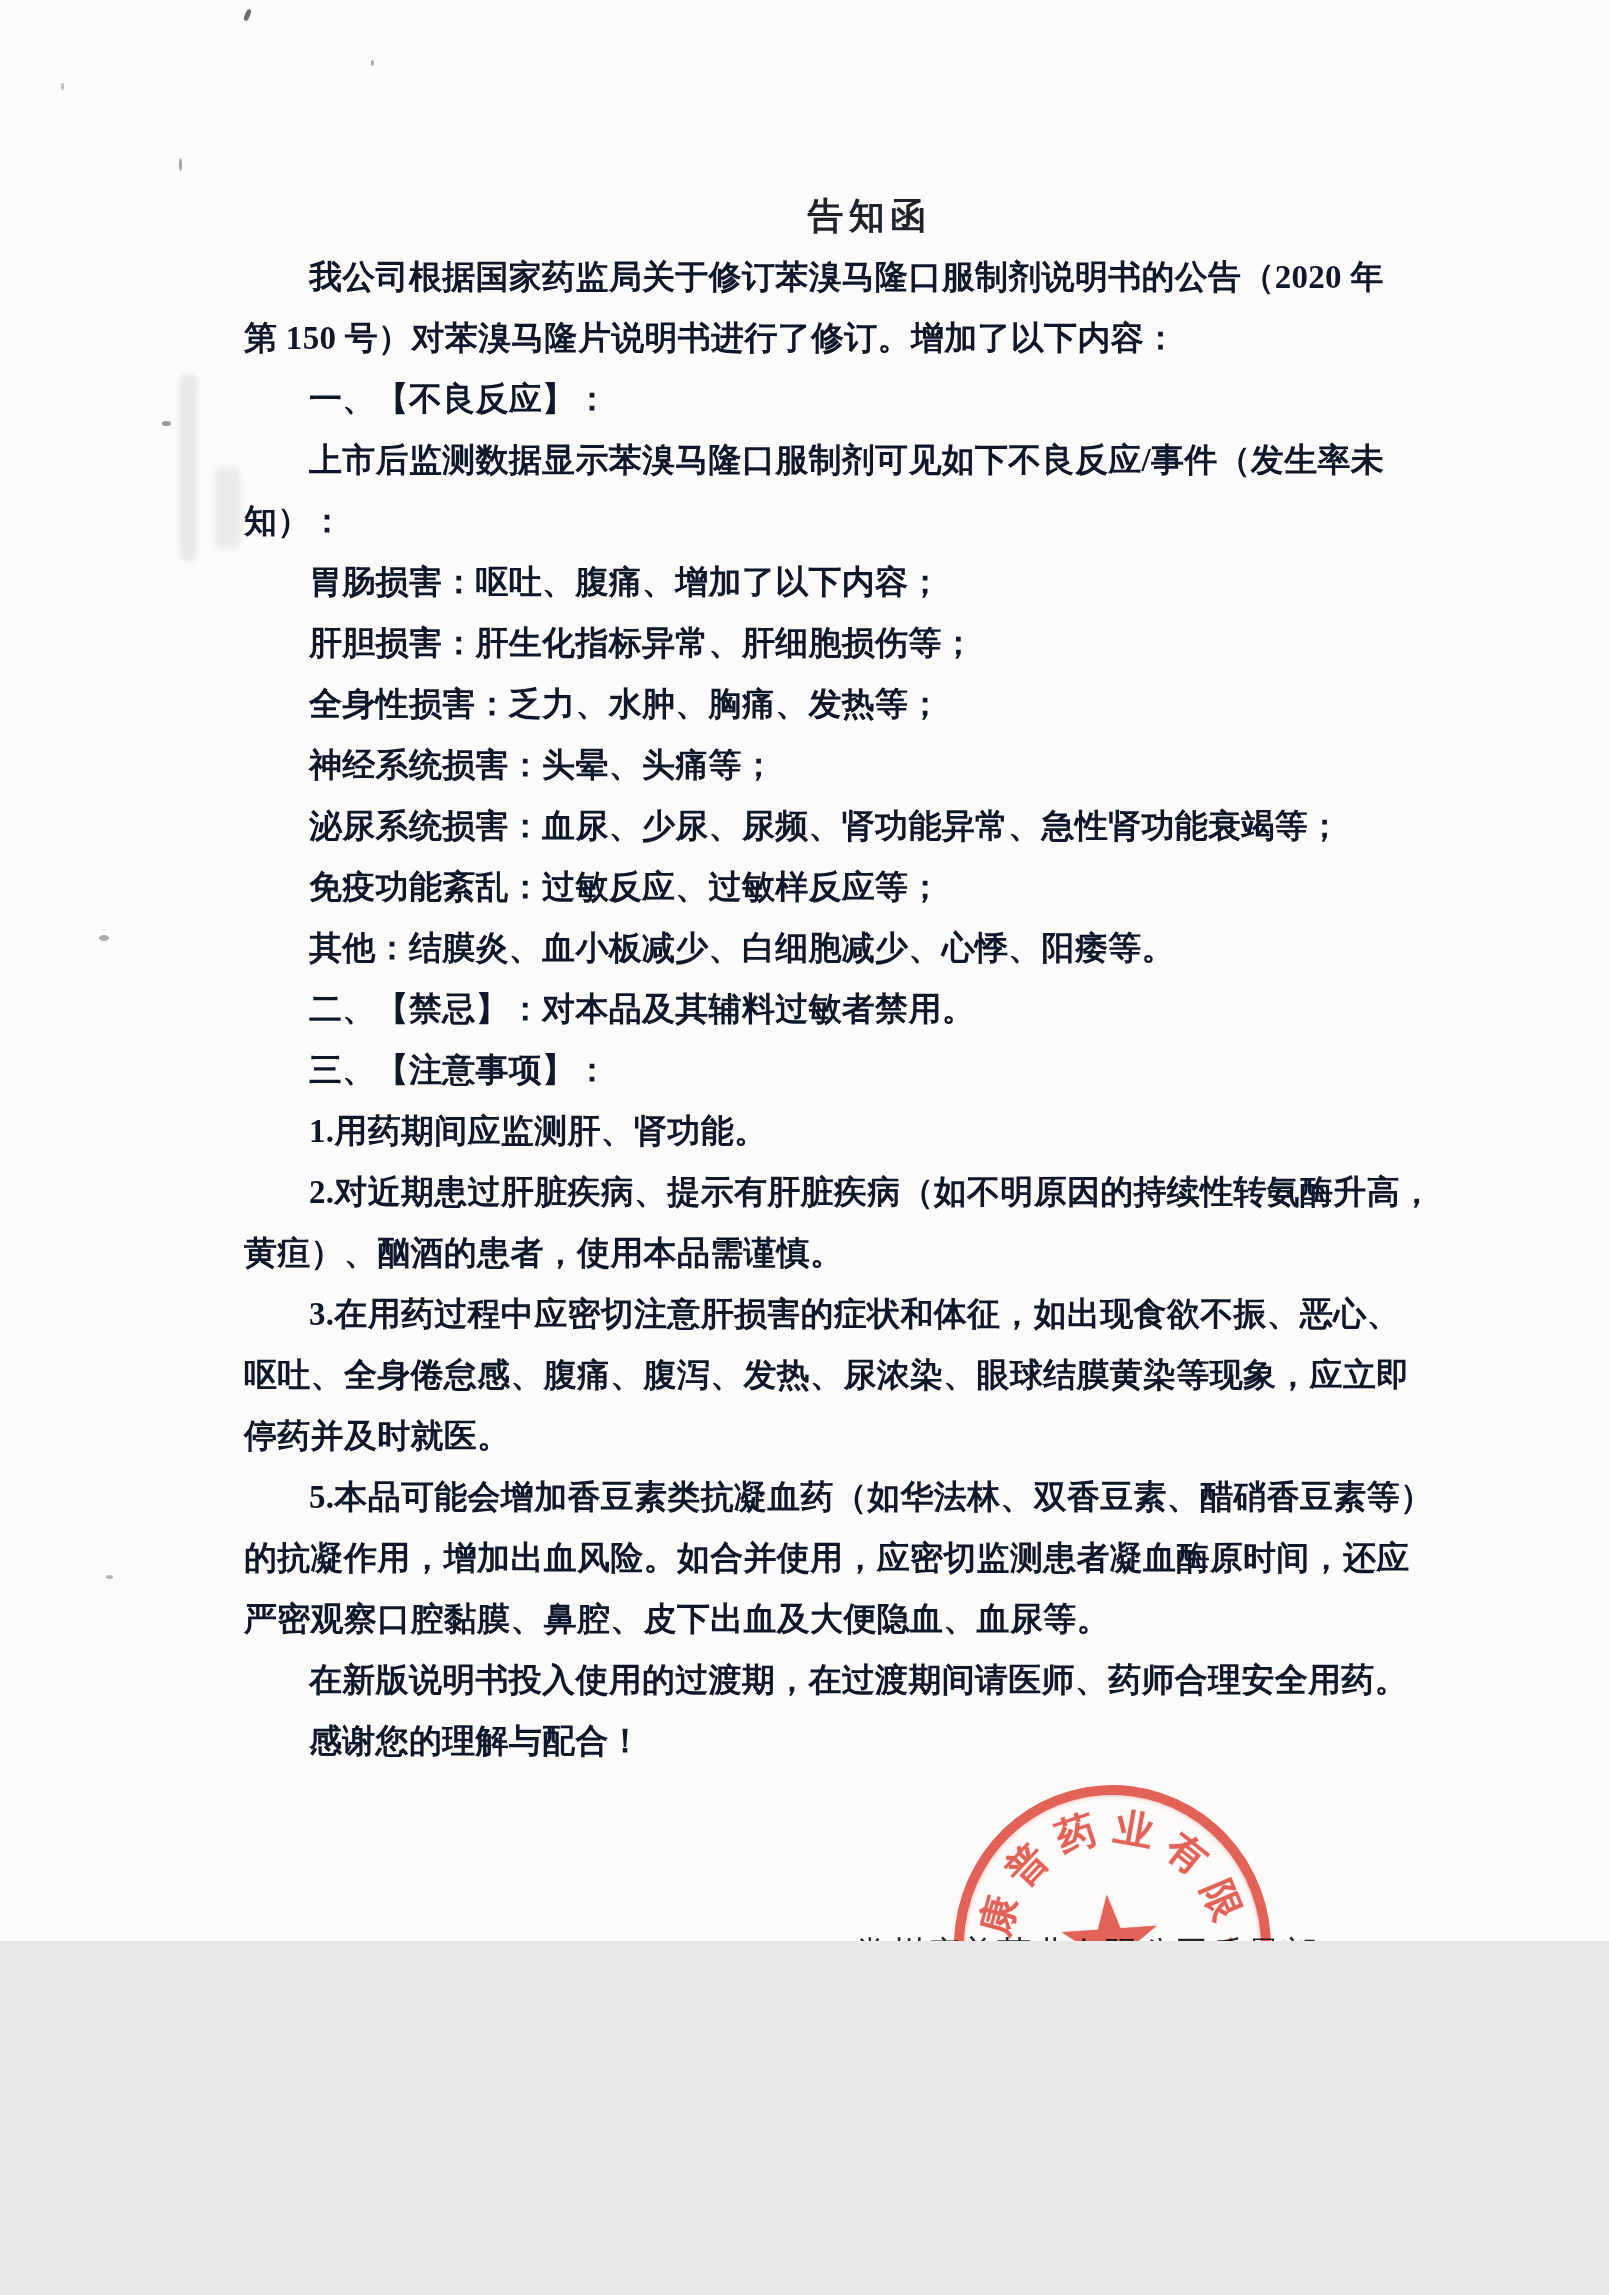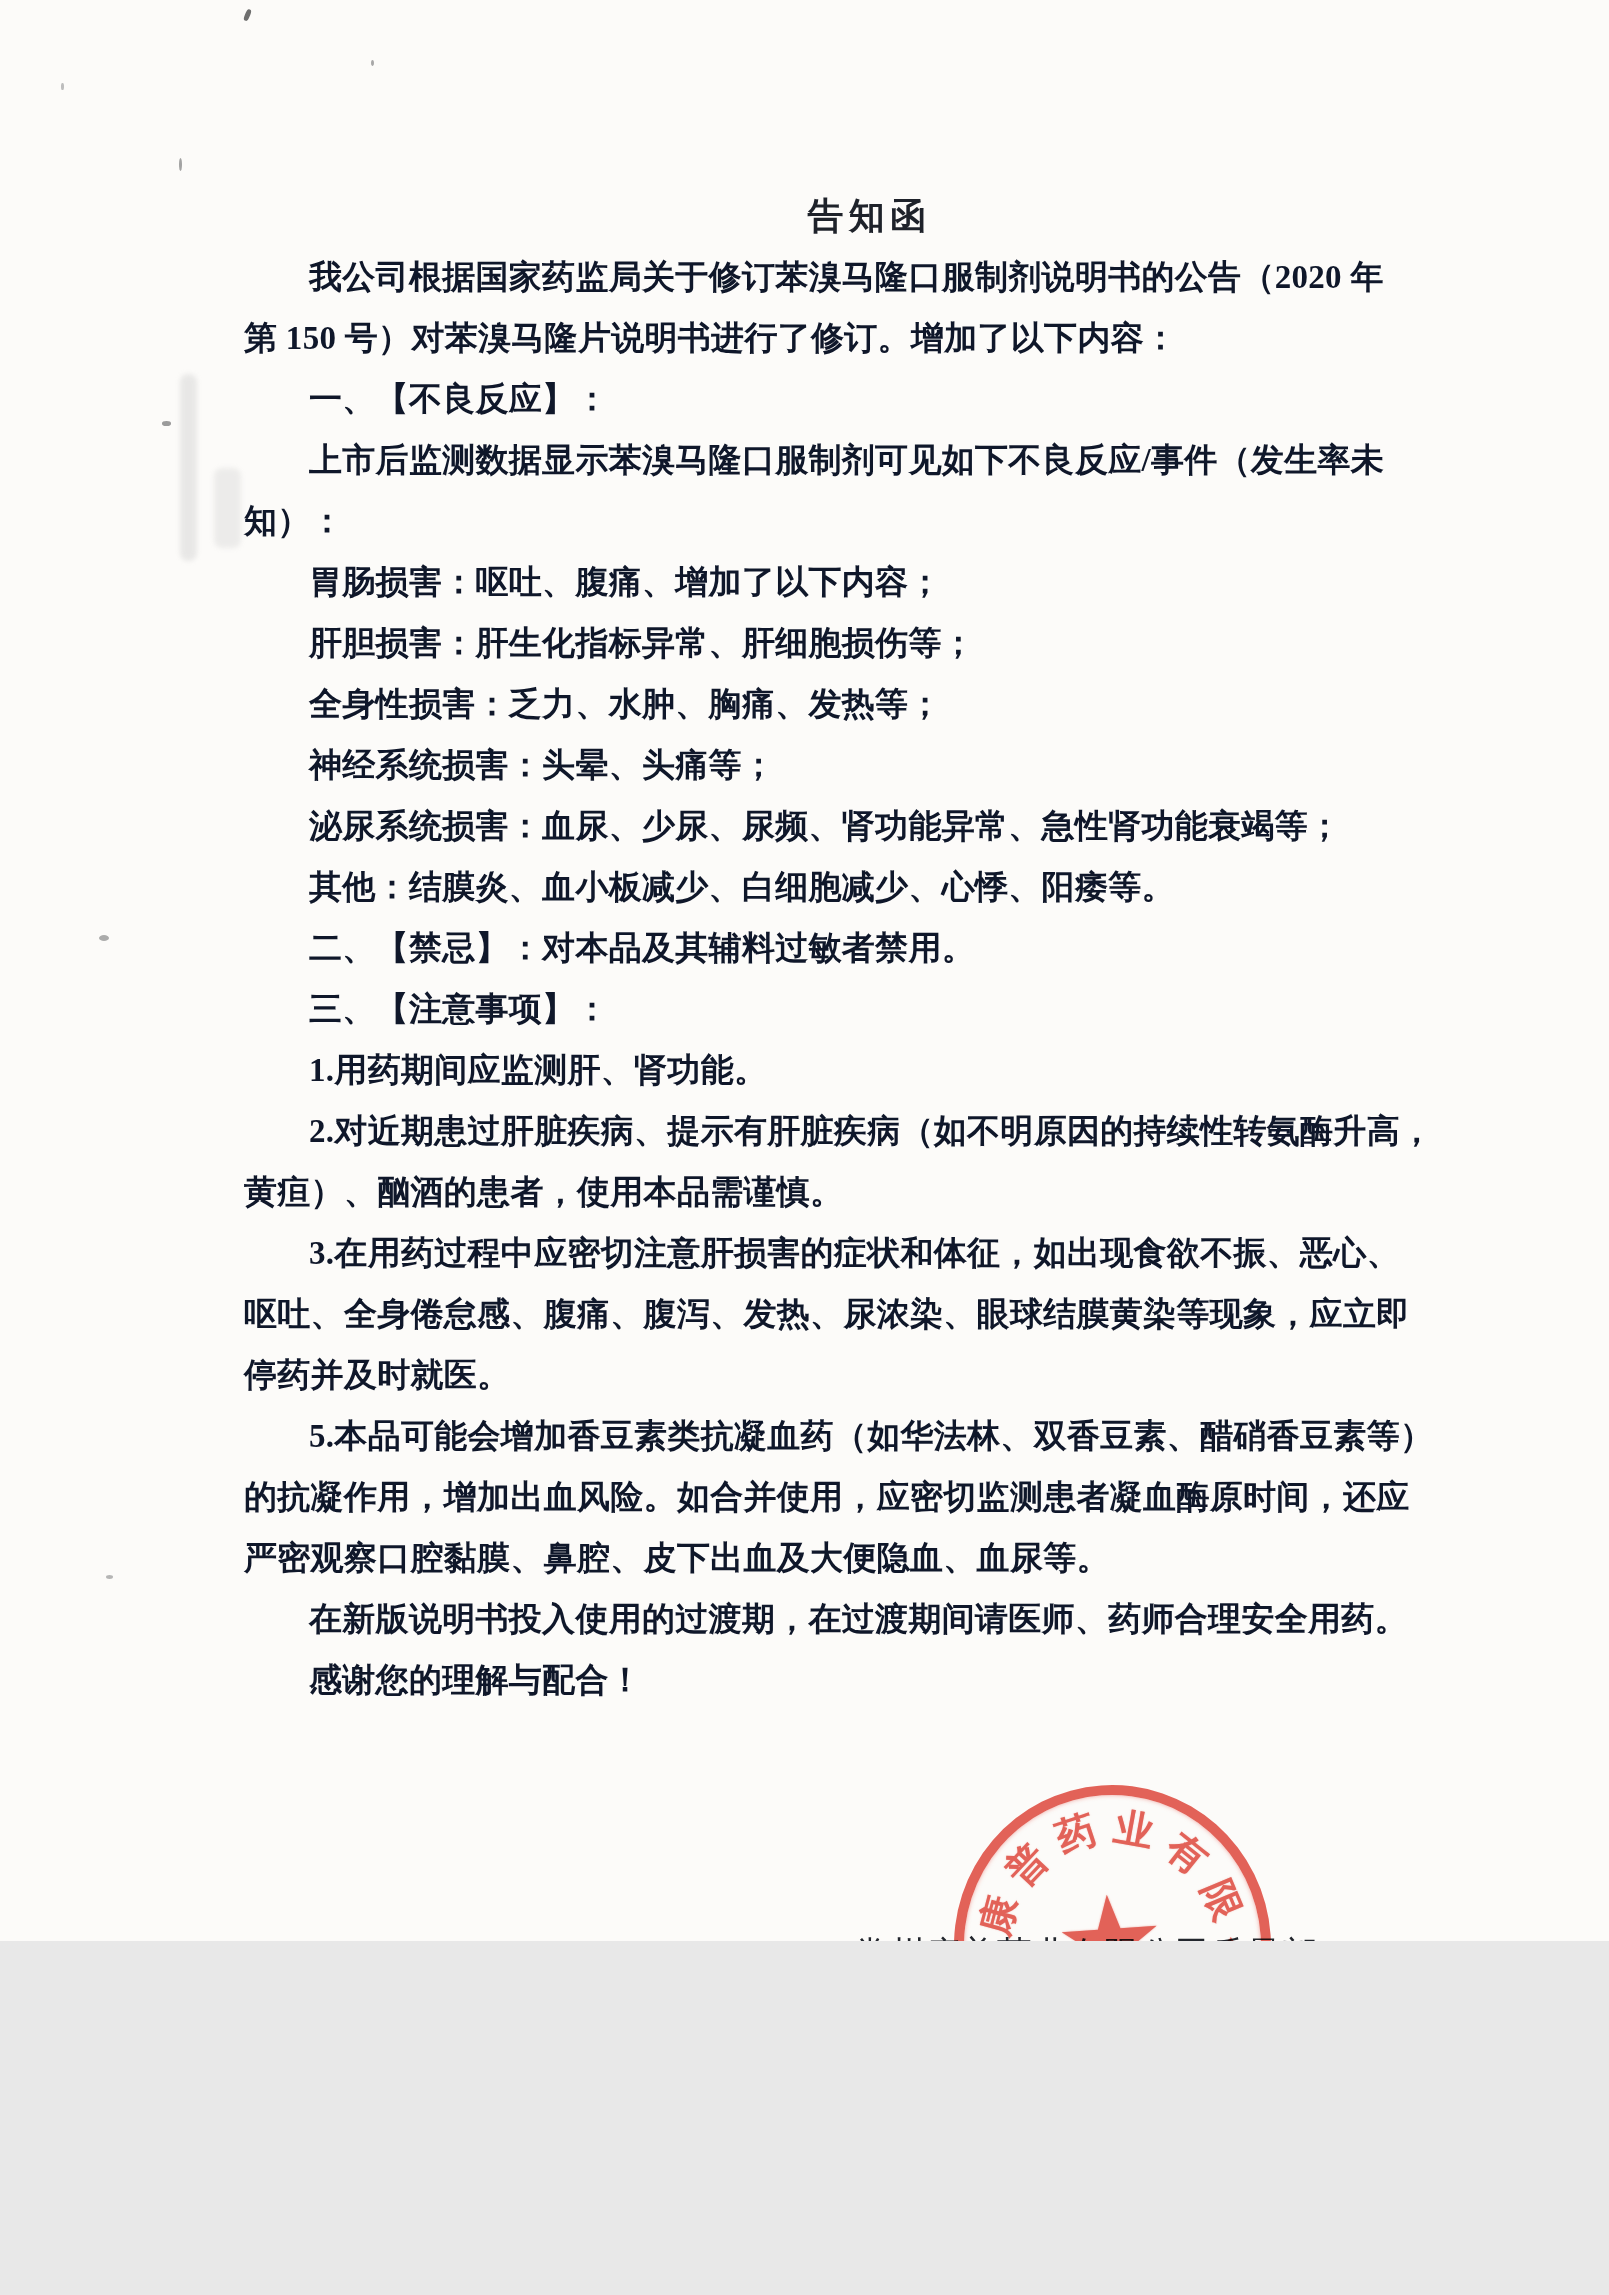--- a/index.html
+++ b/index.html
@@ -160,20 +160,21 @@
       <div class="line indent">我公司根据国家药监局关于修订苯溴马隆口服制剂说明书的公告（2020 年</div>
       <div class="line">第 150 号）对苯溴马隆片说明书进行了修订。增加了以下内容：</div>
       <div class="line indent">一、【不良反应】：</div>
       <div class="line indent">上市后监测数据显示苯溴马隆口服制剂可见如下不良反应/事件（发生率未</div>
       <div class="line">知）：</div>
       <div class="line indent">胃肠损害：呕吐、腹痛、增加了以下内容；</div>
       <div class="line indent">肝胆损害：肝生化指标异常、肝细胞损伤等；</div>
       <div class="line indent">全身性损害：乏力、水肿、胸痛、发热等；</div>
       <div class="line indent">神经系统损害：头晕、头痛等；</div>
       <div class="line indent">泌尿系统损害：血尿、少尿、尿频、肾功能异常、急性肾功能衰竭等；</div>
+      <div class="line indent">免疫功能紊乱：过敏反应、过敏样反应等；</div>
       <div class="line indent">其他：结膜炎、血小板减少、白细胞减少、心悸、阳痿等。</div>
       <div class="line indent">二、【禁忌】：对本品及其辅料过敏者禁用。</div>
       <div class="line indent">三、【注意事项】：</div>
       <div class="line indent">1.用药期间应监测肝、肾功能。</div>
       <div class="line indent">2.对近期患过肝脏疾病、提示有肝脏疾病（如不明原因的持续性转氨酶升高，</div>
       <div class="line">黄疸）、酗酒的患者，使用本品需谨慎。</div>
       <div class="line indent">3.在用药过程中应密切注意肝损害的症状和体征，如出现食欲不振、恶心、</div>
       <div class="line">呕吐、全身倦怠感、腹痛、腹泻、发热、尿浓染、眼球结膜黄染等现象，应立即</div>
       <div class="line">停药并及时就医。</div>
       <div class="line indent">5.本品可能会增加香豆素类抗凝血药（如华法林、双香豆素、醋硝香豆素等）</div>

